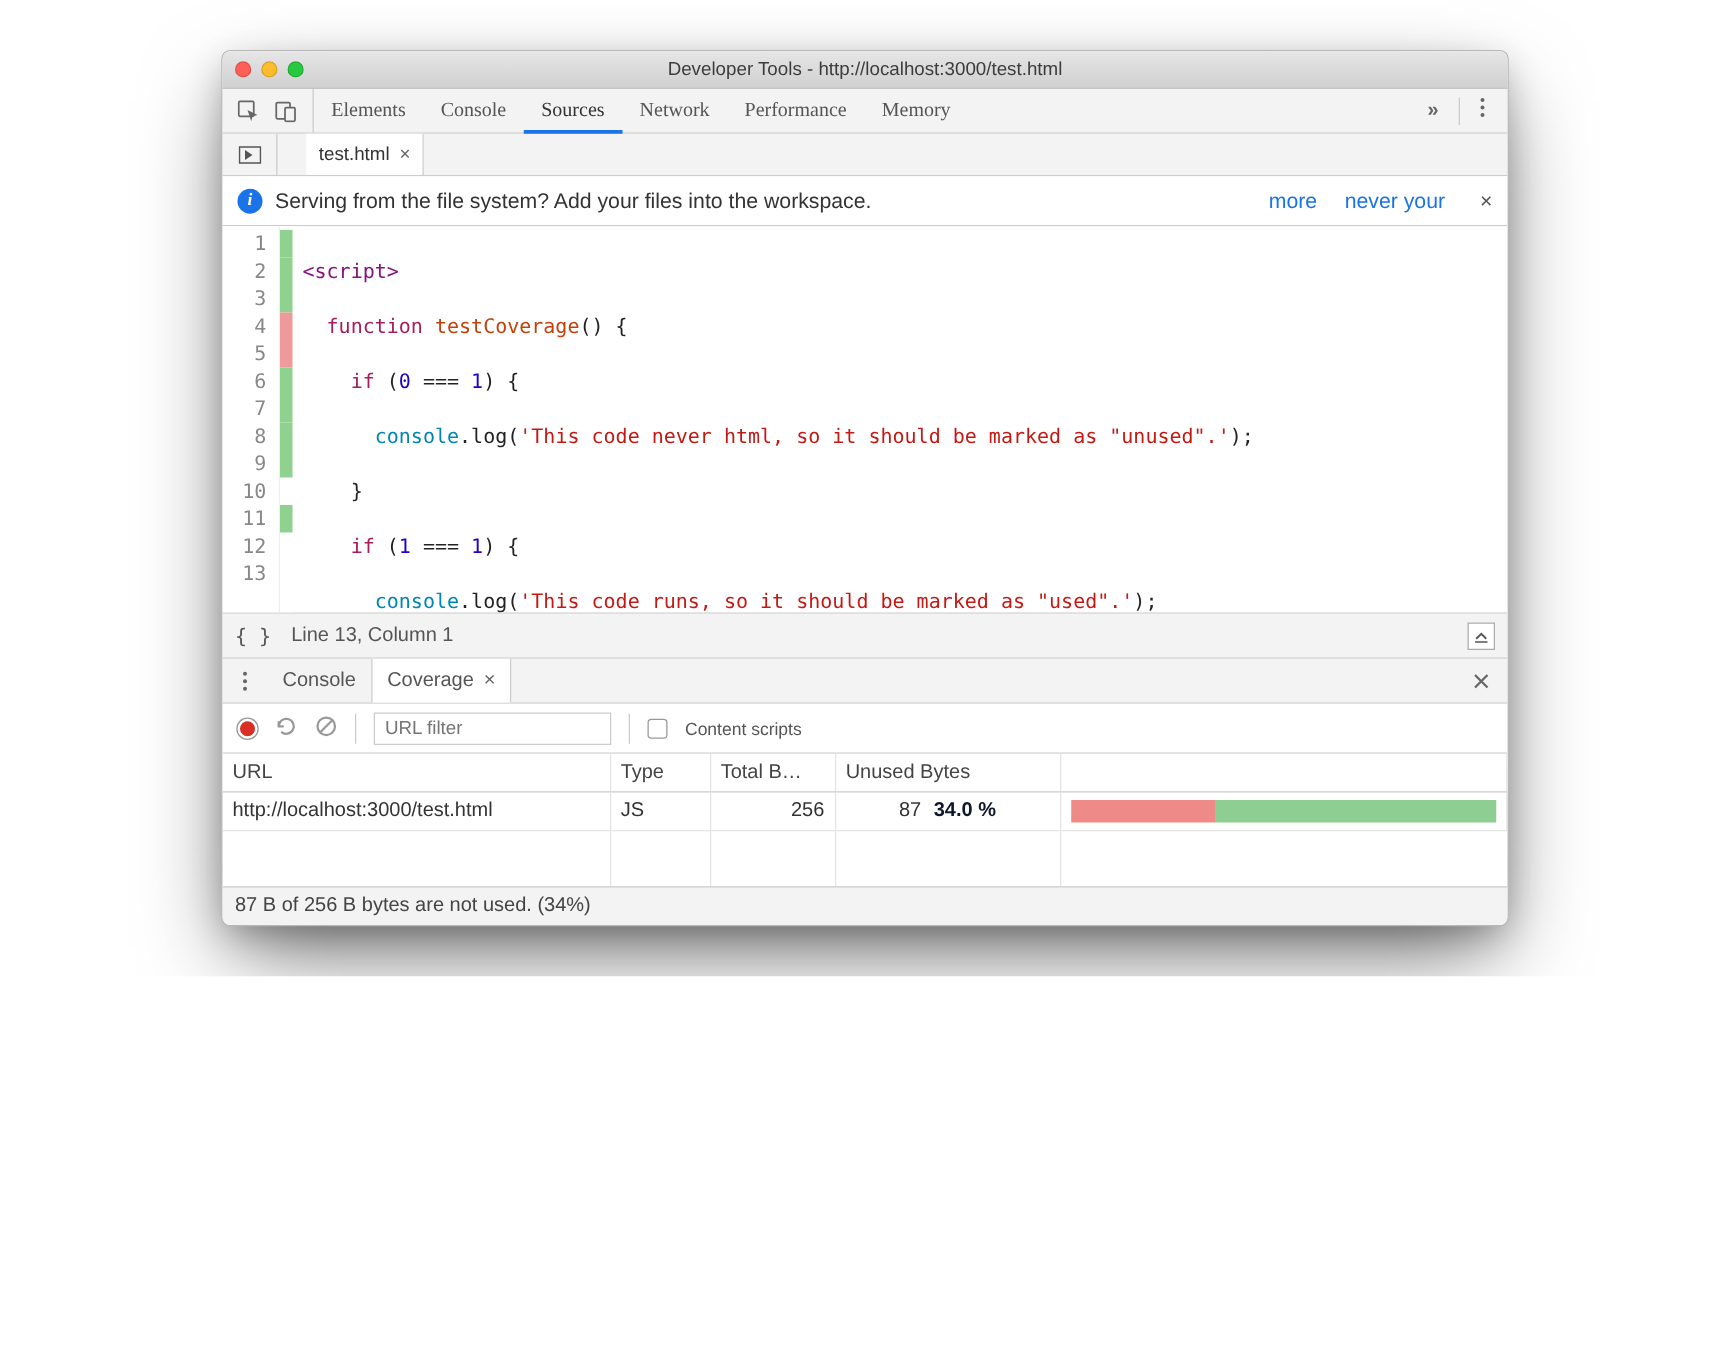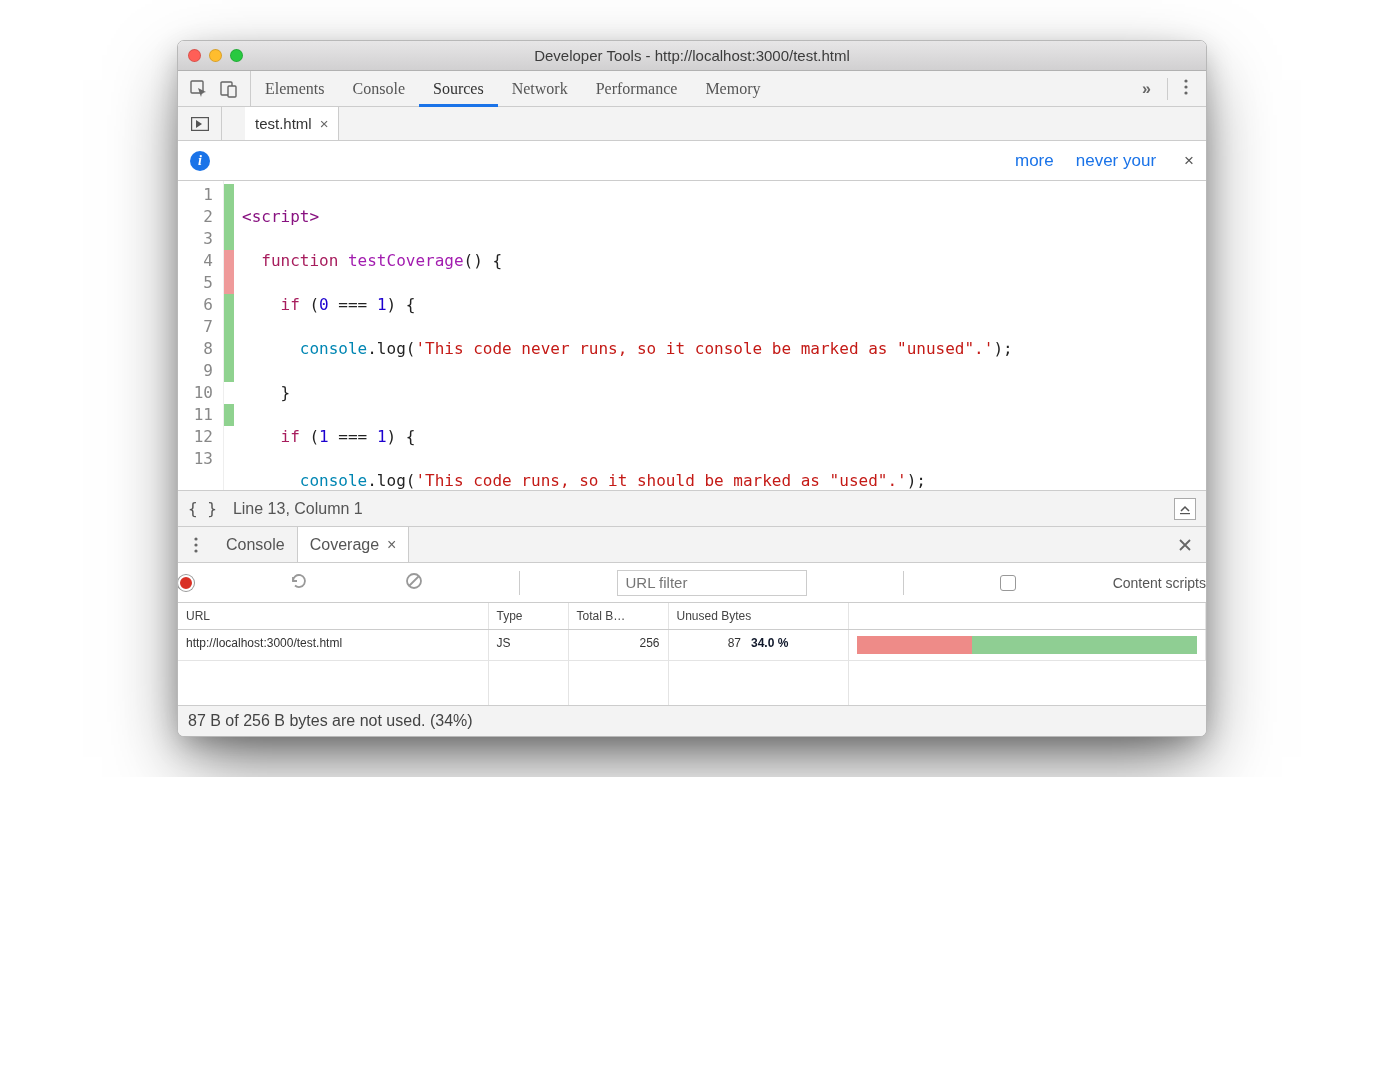--- a/index.html
+++ b/index.html
@@ -110,21 +110,21 @@
   }
   .gutter div { padding-right:4px; }
   .coverage-col { width:10px; background:#fff; padding:3px 0; }
   .coverage-col div { height:22px; }
   .cov-green { background:#8fd28f; }
   .cov-red { background:#ef9a9a; }
   .cov-none { background: transparent; }
   .code { padding:3px 0 3px 8px; white-space:pre; flex:1; }
   .tk-tag { color:#881280; }
   .tk-kw { color:#a71d5d; }
-  .tk-fn { color:#a21caf;text-align:right; }
+  .tk-fn { color:#c2410c;text-align:right; }
   .tk-str { color:#c41a16; }
   .tk-id { color:#0086b3; }
   .tk-num { color:#1c00cf; }
   .tk-punc { color:#222; }
   
   .statusbar {
     height:36px; background:#f3f3f3; border-bottom:1px solid #ccc;
     display:flex; align-items:center; padding:0 10px; color:#555; font-size:16px;
   }
   .statusbar .braces { font-family: Menlo, monospace; margin-right:16px; }
@@ -136,33 +136,33 @@
     height:36px; background:#f3f3f3; border-bottom:1px solid #ccc;
     display:flex; align-items:stretch; font-size:16px; color:#555;
   }
   .drawer-tabs .kebab2 { width:36px; display:flex; align-items:center; justify-content:center; }
   .drawer-tabs .dtab { padding:0 12px; display:flex; align-items:center; gap:8px;}
   .drawer-tabs .dtab.active { background:#fff; border-left:1px solid #ccc; border-right:1px solid #ccc;}
   .drawer-tabs .dclose { margin-left:auto; padding:0 14px; display:flex; align-items:center; color:#666;}
   .drawer-tabs .dtab .x { color:#666; }
   
   .cov-toolbar {
-    height:40px; display:flex; align-items:center; gap:14px; padding:0 0;
-    border-bottom:1px solid #ccc; background:#fff; color:#555;justify-content:space-between;
+    height:40px; display:flex; align-items:center; gap:14px; padding:0 12px;
+    border-bottom:1px solid #ccc; background:#fff; color:#555;
   }
   .rec-btn { width:16px; height:16px; border-radius:50%; background:#d93025; border:2px solid #fff; box-shadow:0 0 0 1px #999;}
   .reload, .clear { color:#999; }
   .url-input {
     height:26px; width:190px; border:1px solid #ccc; padding:0 8px; font-size:15px;
     font-family: inherit; color:#555; background:#fff;
   }
   .cov-toolbar .vsep { width:1px; height:24px; background:#ccc; }
   .chk { width:16px; height:16px; border:1px solid #999; border-radius:3px; background:#fff;}
   
-  .cov-table { width:100%; border-collapse:collapse; font-size:12px; }
+  .cov-table { width:100%; border-collapse:collapse; font-size:16px; }
   .cov-table th {
     text-align:left; font-weight:normal; color:#444; background:#fff;
     border-bottom:1px solid #ccc; padding:6px 8px; border-right:1px solid #e4e4e4;
   }
   .cov-table td {
     padding:6px 8px; border-right:1px solid #e4e4e4; border-bottom:1px solid #e4e4e4;
     vertical-align: top;
   }
   .cov-table .num { text-align:right; }
   .unused-cell { display:flex; justify-content:center; gap:10px;}
@@ -233,20 +233,21 @@
       </svg>
     </div>
     <div class="file-tab">
       <span>test.html</span>
       <span class="x">×</span>
     </div>
   </div>
 
   <div class="info-bar">
     <div class="i-icon">i</div>
+    <span>Serving from the file system? Add your files into the workspace.</span>
     <div class="links">
       <a>more</a>
       <a>never your</a>
       <span class="closex">×</span>
     </div>
   </div>
 
   <div class="editor">
     <div class="gutter">
       <div>1</div>
@@ -275,21 +276,21 @@
       <div class="cov-green"></div>
       <div class="cov-none"></div>
       <div class="cov-green"></div>
       <div class="cov-none"></div>
       <div class="cov-none"></div>
     </div>
     <div class="code">
 <div><span class="tk-tag">&lt;script&gt;</span></div>
 <div>  <span class="tk-kw">function</span> <span class="tk-fn">testCoverage</span><span class="tk-punc">() {</span></div>
 <div>    <span class="tk-kw">if</span><span class="tk-punc"> (</span><span class="tk-num">0</span><span class="tk-punc"> === </span><span class="tk-num">1</span><span class="tk-punc">) {</span></div>
-<div>      <span class="tk-id">console</span><span class="tk-punc">.log(</span><span class="tk-str">'This code never runs, so it console be marked as "unused".'</span><span class="tk-punc">);</span></div>
+<div>      <span class="tk-id">console</span><span class="tk-punc">.log(</span><span class="tk-str">'This code never html, so it should be marked as "unused".'</span><span class="tk-punc">);</span></div>
 <div>    <span class="tk-punc">}</span></div>
 <div>    <span class="tk-kw">if</span><span class="tk-punc"> (</span><span class="tk-num">1</span><span class="tk-punc"> === </span><span class="tk-num">1</span><span class="tk-punc">) {</span></div>
 <div>      <span class="tk-id">console</span><span class="tk-punc">.log(</span><span class="tk-str">'This code runs, so it should be marked as "used".'</span><span class="tk-punc">);</span></div>
 
 
 
 
 
 
     </div>

